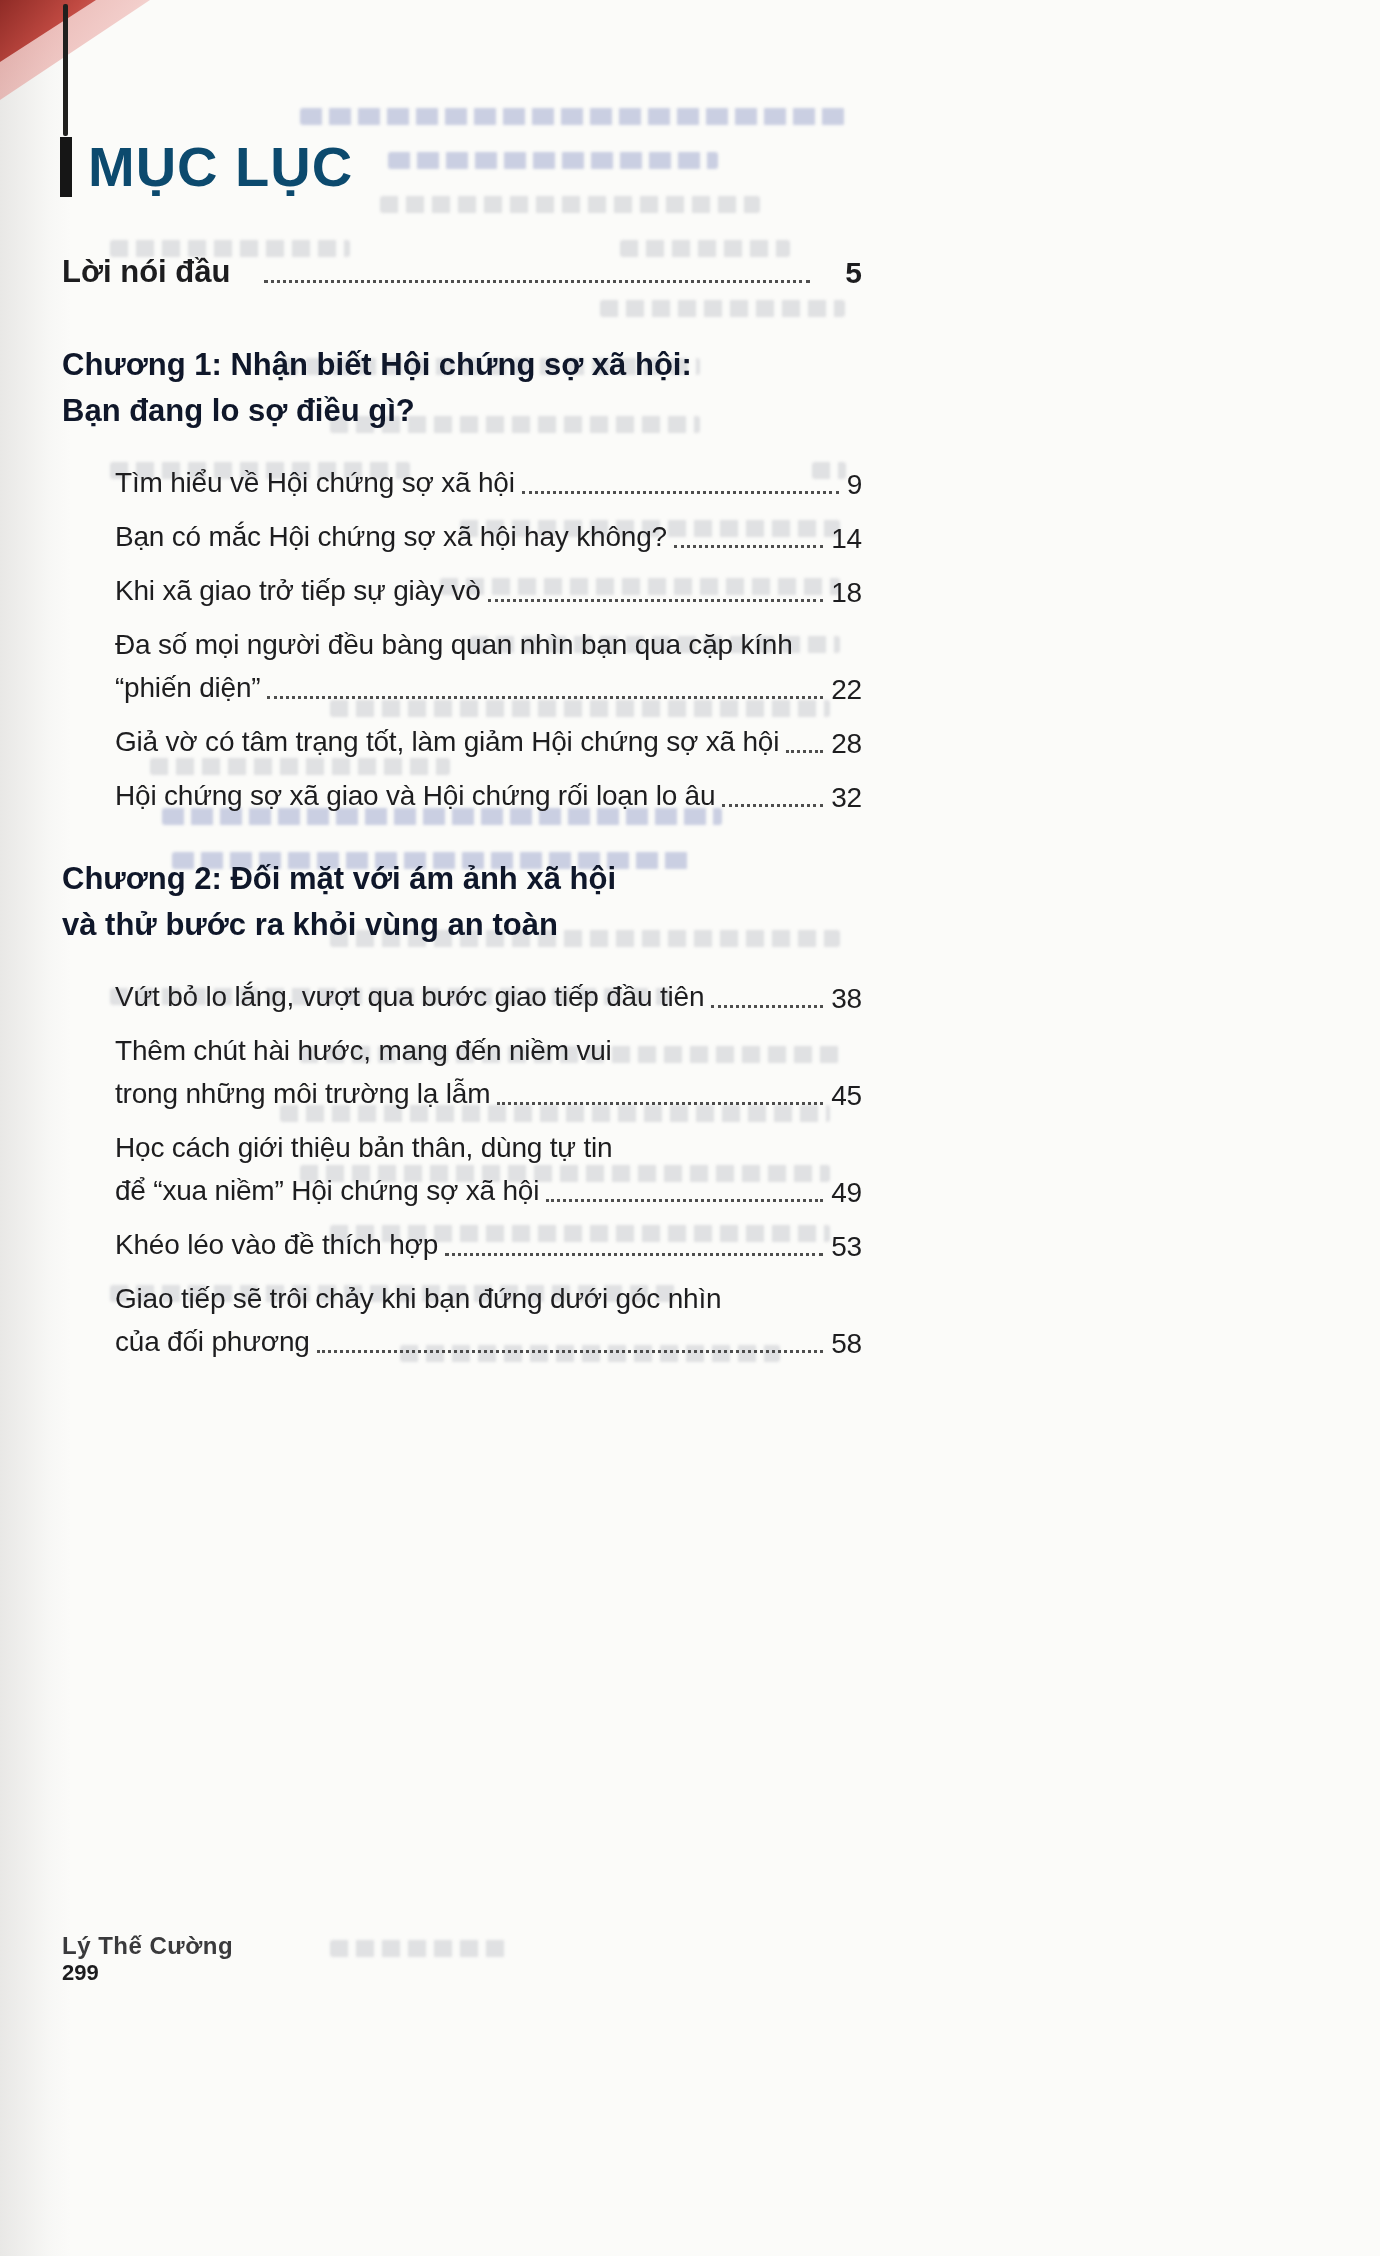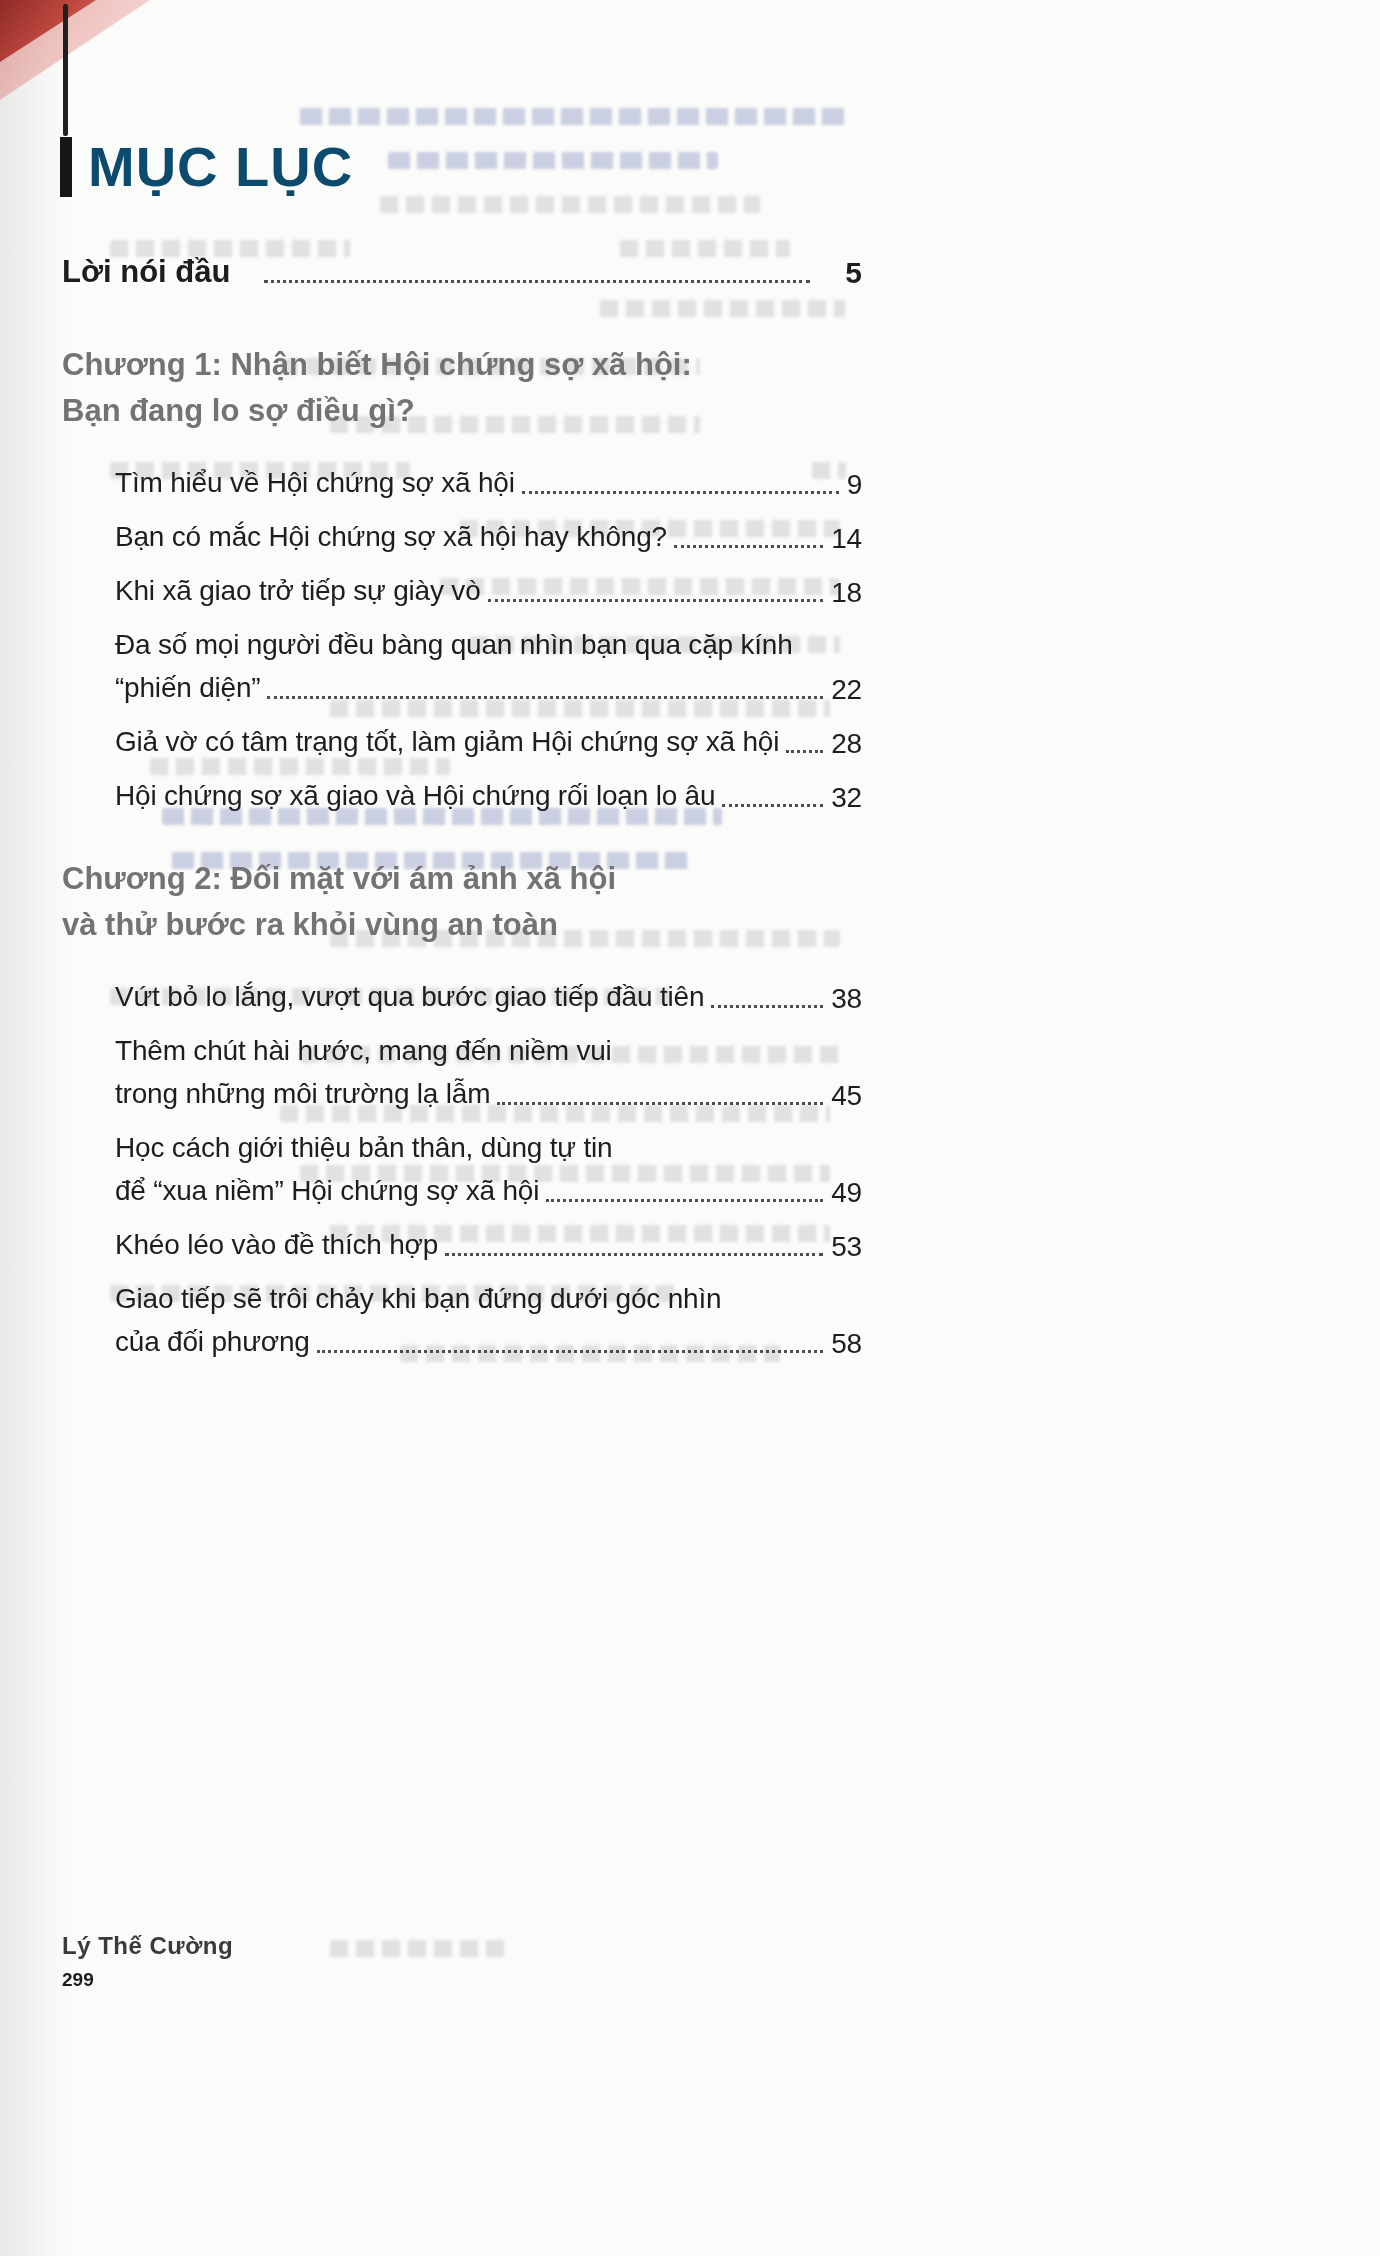--- a/index.html
+++ b/index.html
@@ -58,36 +58,36 @@
   .leader {
     flex: 1 1 auto; min-width: 10px;
     border-bottom: 3.5px dotted #3c3c3c;
     margin: 0 8px 7px 7px;
     opacity: 0.9;
   }
   .pnum { flex: 0 0 auto; font-size: 28px; }
   .preface { font-weight: 700; font-size: 31px; margin-bottom: 52px; gap: 27px; }
   .preface .pnum { font-weight: 700; font-size: 30px; }
   .chapter-heading {
-    font-weight: 700; font-size: 31px; line-height: 46px; color: #737373;
+    font-weight: 700; font-size: 31px; line-height: 46px; color: #0f172a;
     margin-bottom: 30px;
   }
   .chapter-heading .hl2 { }
   .section2 { margin-top: 42px; }
   .entries { margin-left: 53px; }
   .entry { margin-bottom: 17px; font-size: 28px; letter-spacing: -0.2px; }
   .entry .l1 { margin-bottom: 6px; line-height: 37px; }
   .entry .etext { white-space: nowrap; flex: 0 0 auto; line-height: 37px; }
   
   .footer {
     position: absolute; left: 62px; top: 1932px; width: 800px;
     text-align: left;
   }
   .footer-author { font-size: 24px; font-weight: 700; color: #3a3a3c; letter-spacing: 0.5px; }
-  .footer-page { font-size: 19px; font-weight: 700; color: #1c1c1e; margin-top: 9px; }
+  .footer-page { font-size: 22px; font-weight: 700; color: #1c1c1e; }
   
   .ghosts { position: absolute; inset: 0; pointer-events: none; }
   .ghost {
     position: absolute; height: 17px; border-radius: 3px;
     filter: blur(1.4px);
   }
   .ghost.g {
     background: repeating-linear-gradient(90deg, rgba(128,132,148,0.30) 0 18px, rgba(128,132,148,0) 18px 26px);
     opacity: 0.75;
   }

